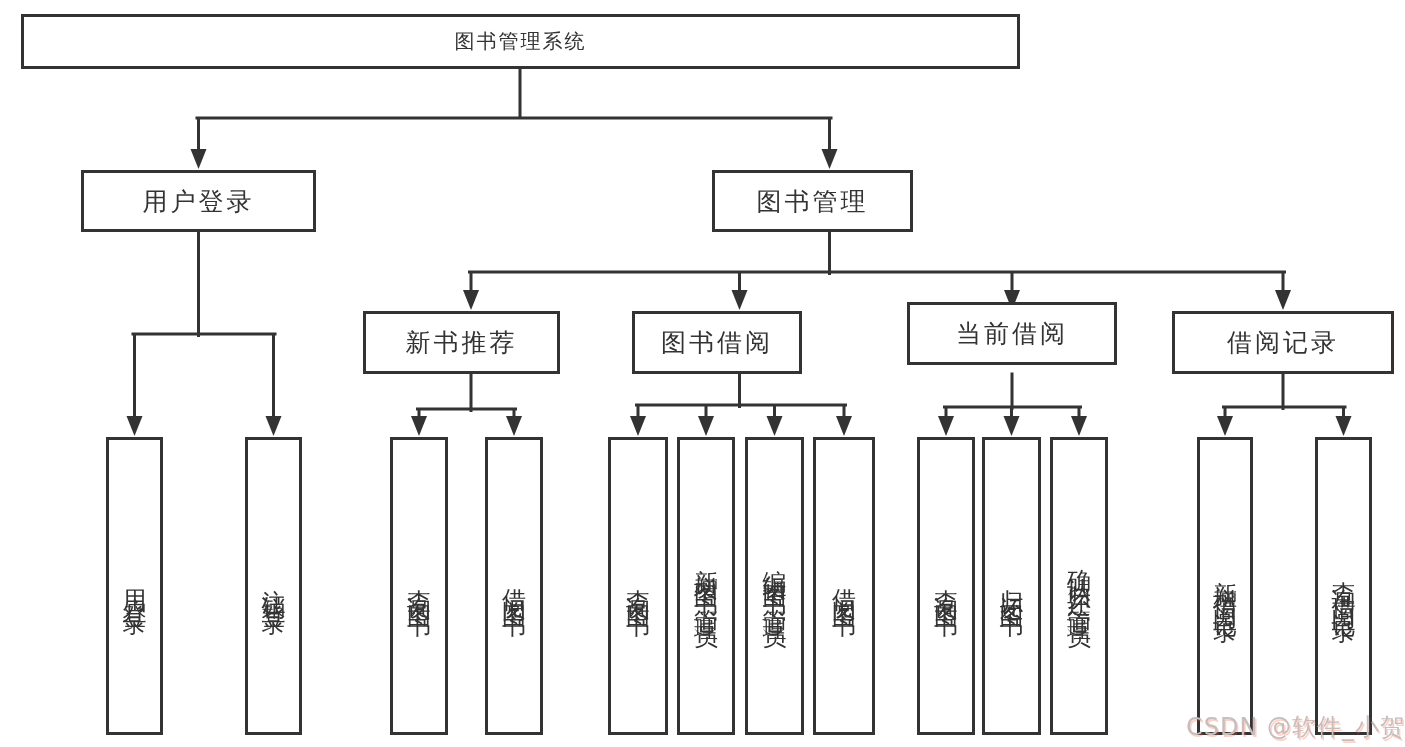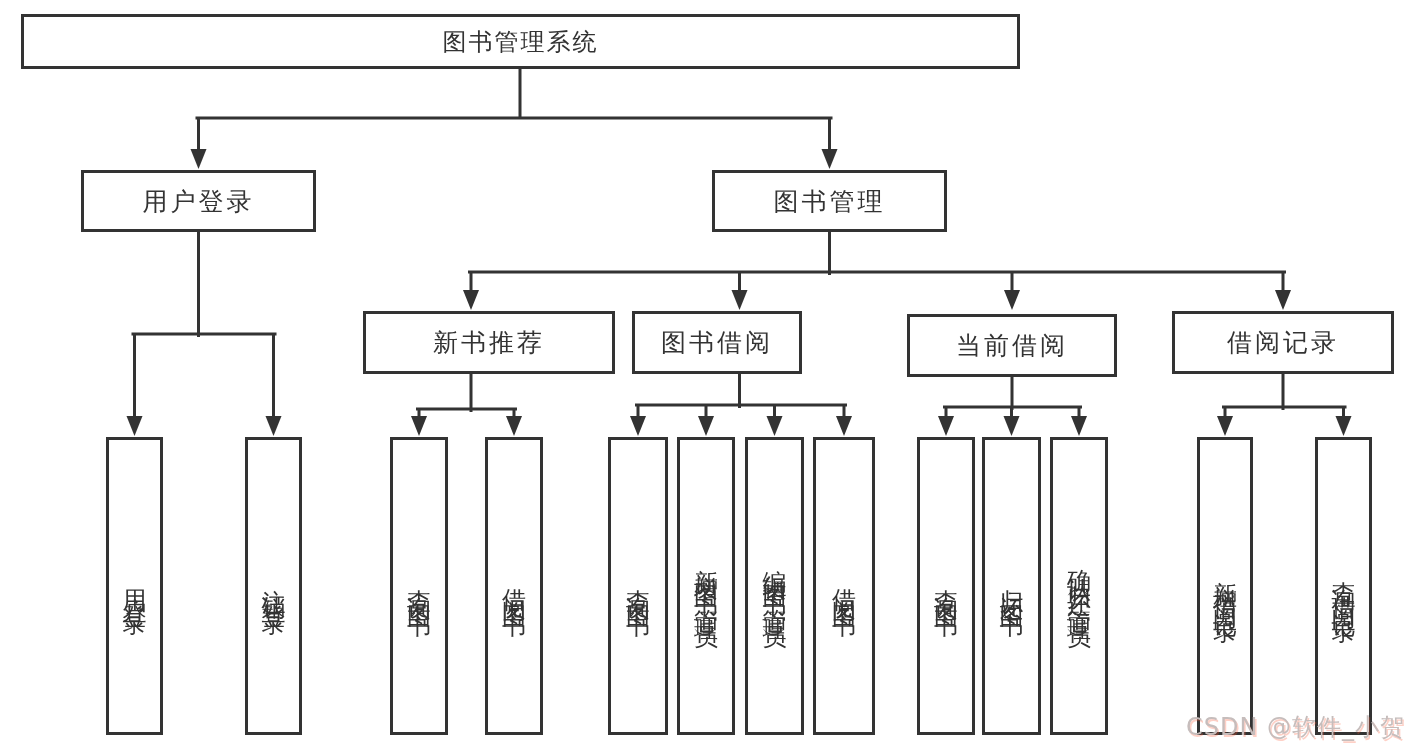--- a/index.html
+++ b/index.html
@@ -14,21 +14,21 @@
   .node{
     position:absolute;
     background:#ffffff;
     border:3px solid #333333;
     box-sizing:border-box;
     display:flex;align-items:center;justify-content:center;
     color:#333333;
     z-index:2;
   }
   .h .label{font-size:25px;letter-spacing:3px;white-space:nowrap;}
-  .root .label{font-size:24px;letter-spacing:2px;}
+  .root .label{font-size:20px;letter-spacing:2px;}
   .v .label{
     writing-mode:vertical-rl;
     text-orientation:mixed;
     font-size:24px;
     letter-spacing:8px;
     line-height:1;
   }
   .watermark{
     position:absolute;left:1186px;top:711px;
     font-size:24px;letter-spacing:1px;white-space:nowrap;
@@ -101,31 +101,31 @@
     </g>
   </svg>
 
   <div class="node h root" style="left:21px;top:14px;width:999px;height:55px">
     <span class="label">图书管理系统</span>
   </div>
 
   <div class="node h" style="left:81px;top:170px;width:235px;height:62px">
     <span class="label">用户登录</span>
   </div>
-  <div class="node h" style="left:712px;top:170px;width:235px;height:62px">
+  <div class="node h" style="left:712px;top:170px;width:201px;height:62px">
     <span class="label">图书管理</span>
   </div>
 
-  <div class="node h" style="left:363px;top:311px;width:252px;height:63px">
+  <div class="node h" style="left:363px;top:311px;width:197px;height:63px">
     <span class="label">新书推荐</span>
   </div>
   <div class="node h" style="left:632px;top:311px;width:170px;height:63px">
     <span class="label">图书借阅</span>
   </div>
-  <div class="node h" style="left:907px;top:314px;width:210px;height:63px">
+  <div class="node h" style="left:907px;top:302px;width:210px;height:63px">
     <span class="label">当前借阅</span>
   </div>
   <div class="node h" style="left:1172px;top:311px;width:222px;height:63px">
     <span class="label">借阅记录</span>
   </div>
 
   <div class="node v" style="left:106px;top:437px;width:57px;height:298px">
     <span class="label">用户登录</span>
   </div>
   <div class="node v" style="left:245px;top:437px;width:57px;height:298px">

